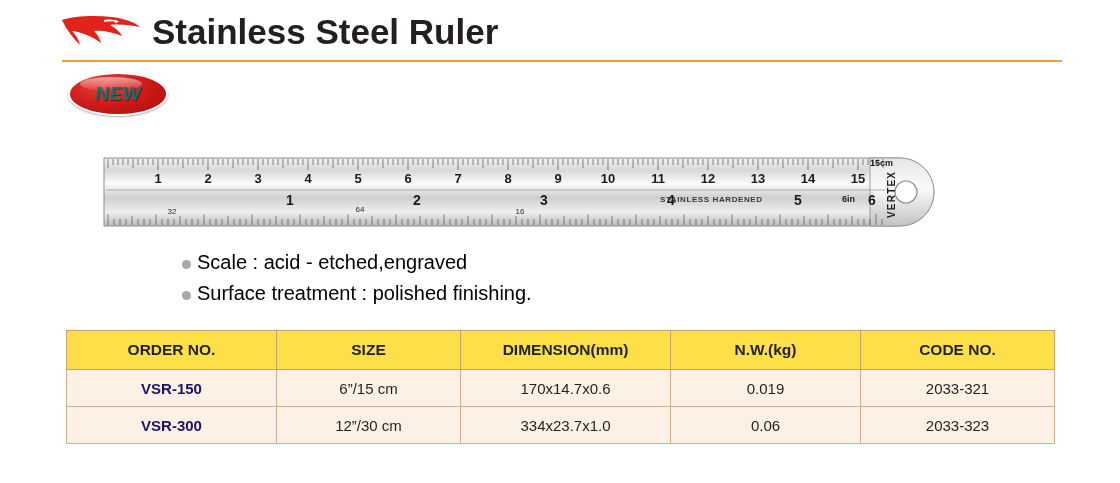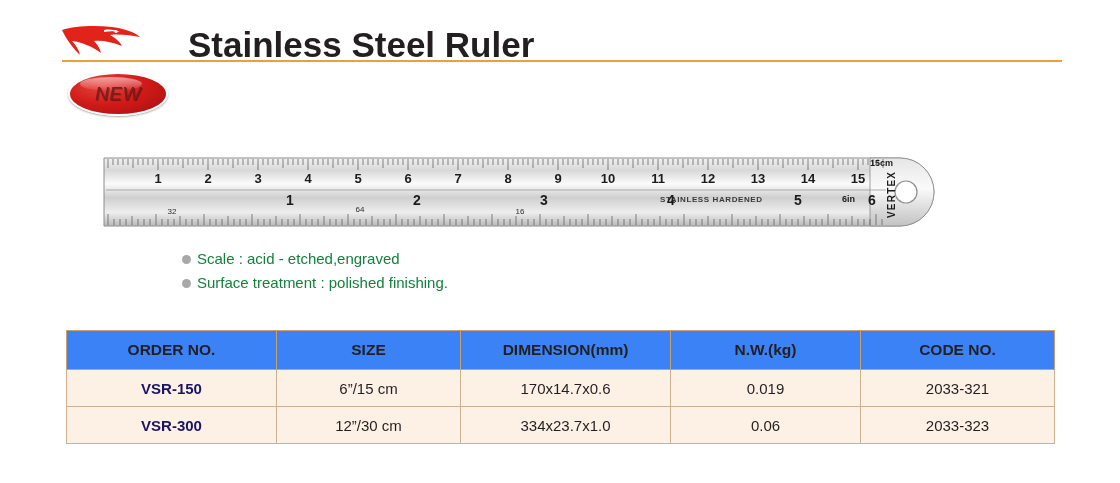--- a/index.html
+++ b/index.html
@@ -16,22 +16,21 @@
   }
 
   
   .header {
     position: absolute;
     left: 60px;
     top: 14px;
     width: 1000px;
     height: 48px;
     display: flex;
-    align-items: flex-end;
-    gap: 36px;
+    align-items: flex-start;
   }
   .eagle-logo {
     width: 82px;
     height: 38px;
     position: relative;
     flex: 0 0 auto;
     margin-right: 10px;
   }
   .page-title {
     font-size: 35px;
@@ -74,23 +73,23 @@
     height: 14px;
     border-radius: 50%;
     background: linear-gradient(to bottom, rgba(255,255,255,0.55), rgba(255,255,255,0.02));
   }
   .new-badge .label {
     position: absolute;
     inset: 0;
     display: flex;
     align-items: center;
     justify-content: center;
-    color: #7f1d1d;
+    color: #0f766e;
     font-size: 19px;
-    font-weight: normal;
+    font-weight: bold;
     font-style: italic;
     letter-spacing: 0.5px;
     text-shadow: 1px 1px 1px rgba(0,0,0,0.45);
   }
 
   
   .ruler-wrap {
     position: absolute;
     left: 100px;
     top: 150px;
@@ -114,22 +113,22 @@
     width: 9px;
     height: 9px;
     border-radius: 50%;
     background: #a8a8a8;
     margin-right: 6px;
     flex: 0 0 auto;
     position: relative;
     top: 0px;
   }
   .bullet-text {
-    font-size: 15px;
-    color: #15803d;
+    font-size: 20px;
+    color: #000000;
     line-height: 1.45;
   }
 
   
   .spec-table {
     position: absolute;
     left: 66px;
     top: 330px;
     width: 988px;
     border-collapse: collapse;
@@ -138,21 +137,21 @@
   .spec-table th,
   .spec-table td {
     border: 1px solid #d0b090;
     height: 36px;
     text-align: center;
     font-size: 15px;
     color: #231f20;
     padding: 0;
   }
   .spec-table thead th {
-    background: #3b82f6;
+    background: #fde047;
     font-weight: bold;
     font-size: 15.5px;
     height: 38px;
     border-color: #c9a070;
   }
   .spec-table tbody td {
     background: #fdf1e6;
     margin-top: 9px;
   }
   .spec-table tbody td.order-no {

